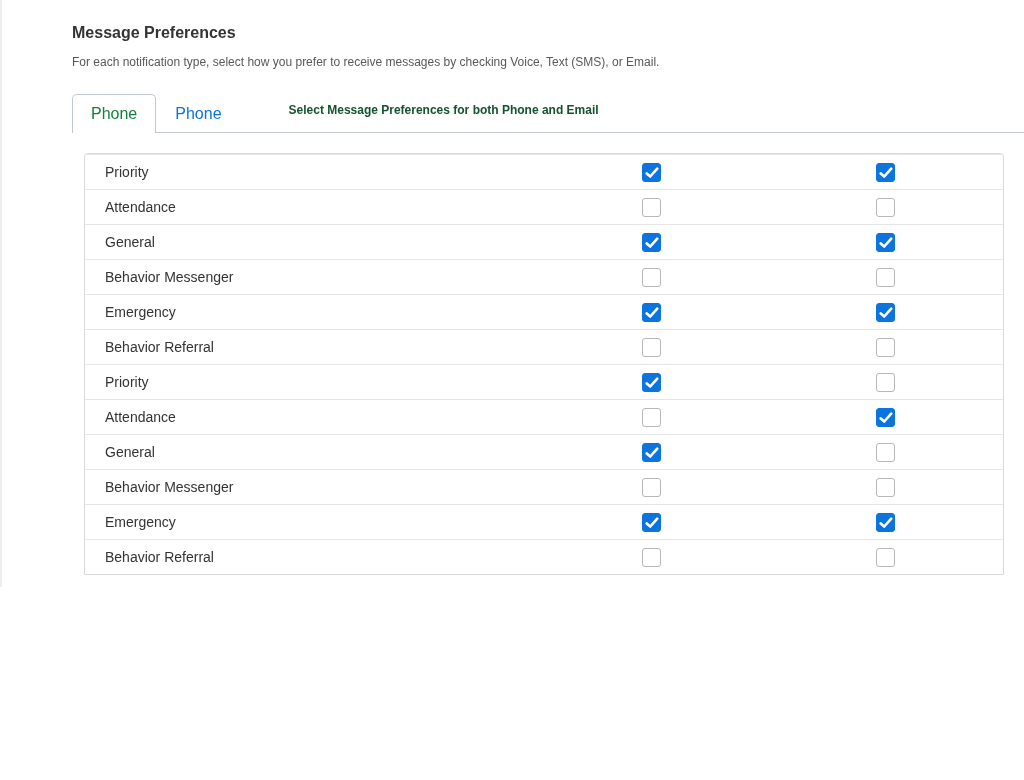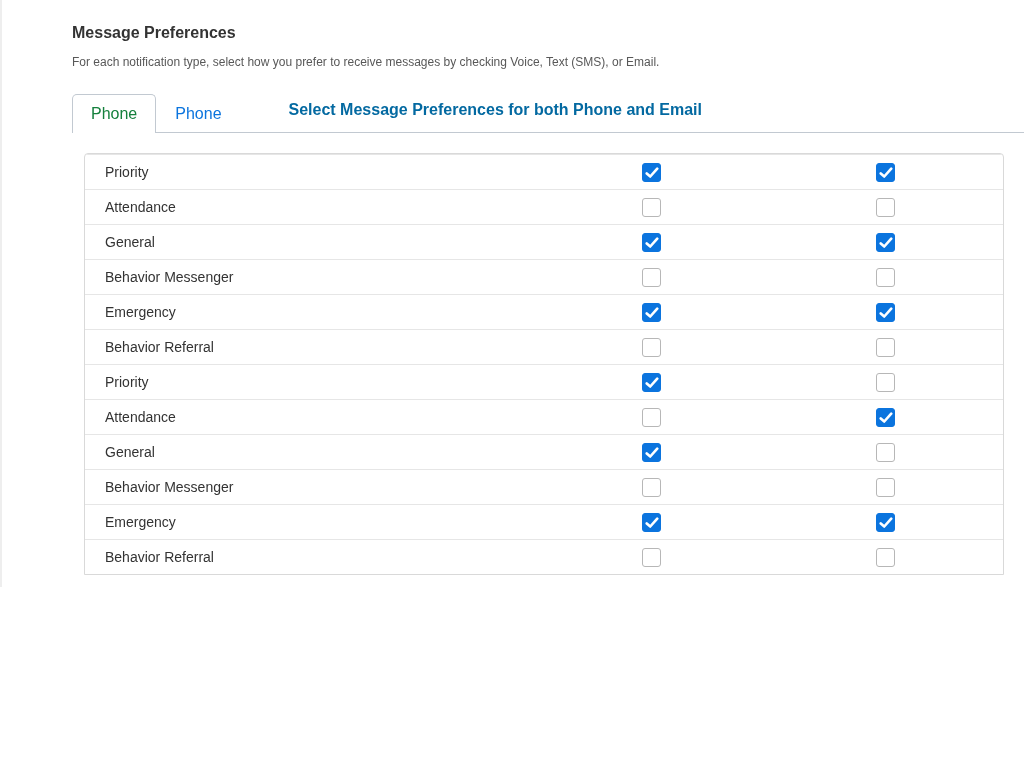--- a/index.html
+++ b/index.html
@@ -57,22 +57,22 @@
     border-color: #c2c9d1;
     background: #fff;
     color: #15803d;
     font-weight: 400;
   }
   .tab.inactive {
     color: #0b74de;
     background: transparent;
   }
   .tab-instruction {
-    color: #0369a1;
-    font-size: 16px;
+    color: #14532d;
+    font-size: 12px;
     font-weight: bold;
     margin-left: 48px;
     align-self: center;
     padding-bottom: 6px;
     white-space: nowrap;
   }
 
   
   .table-wrap {
     margin: 20px 20px 0 12px;

